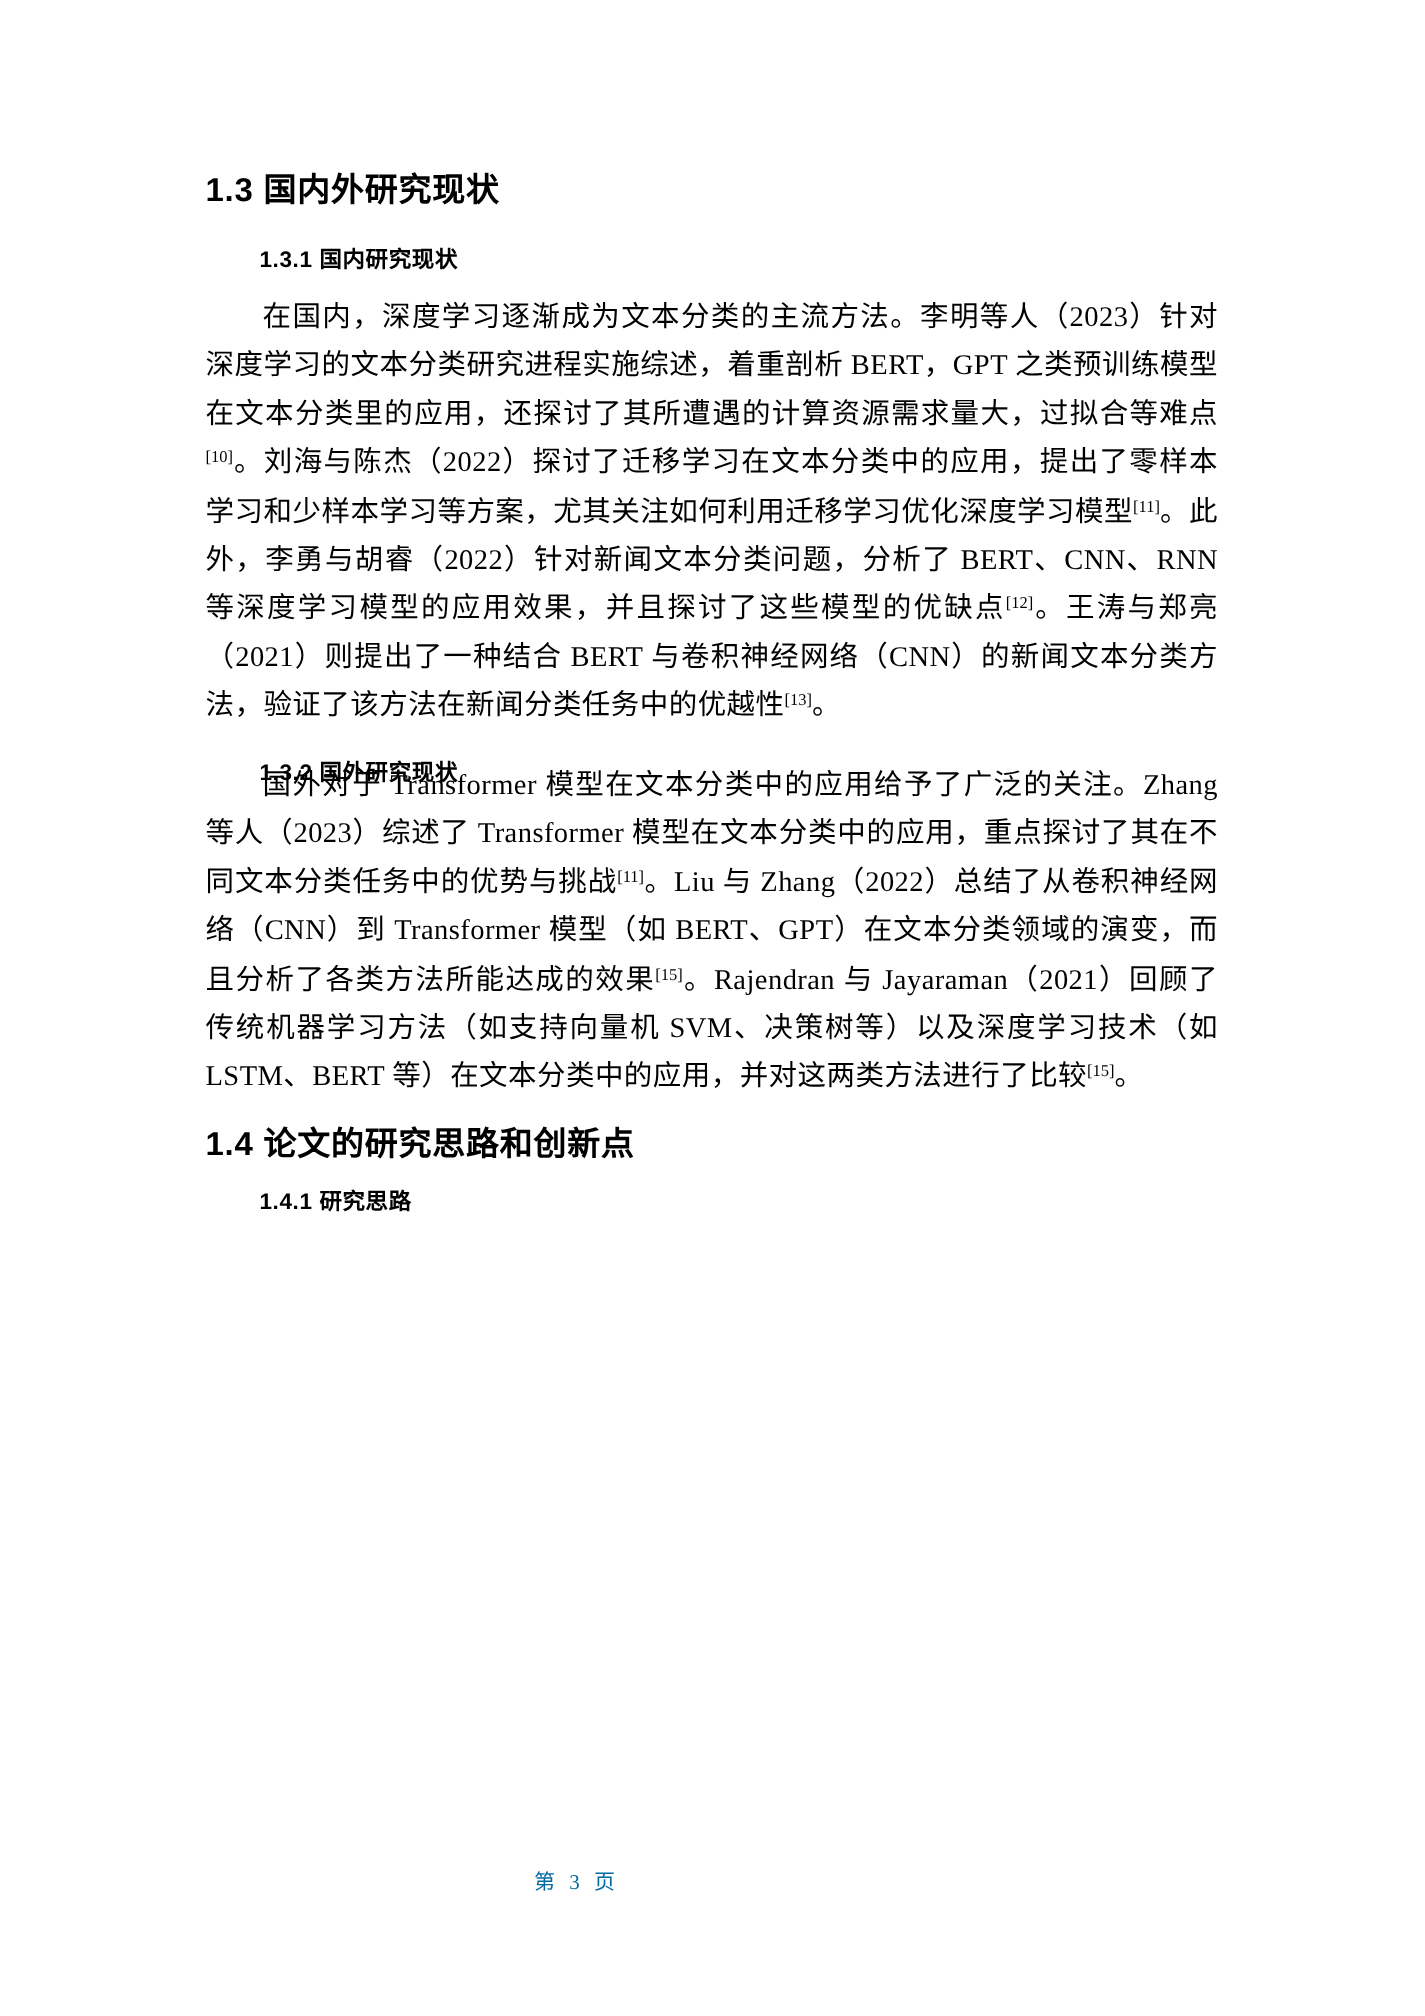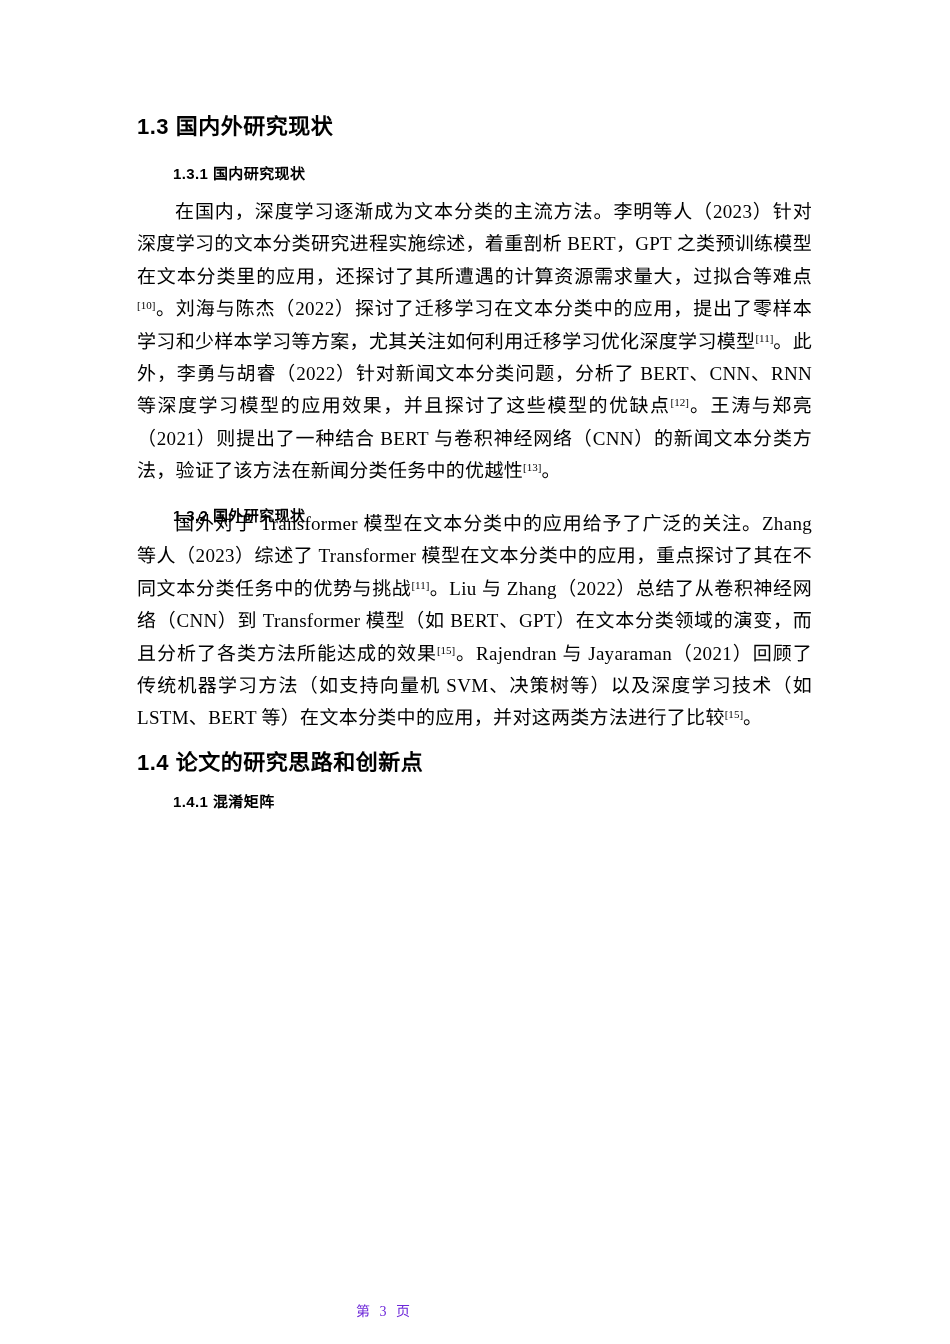--- a/index.html
+++ b/index.html
@@ -44,24 +44,24 @@
   .para sup {
     font-size: 0.58em;
     line-height: 0;
     vertical-align: 0.55em;
     letter-spacing: 0;
     margin-top: 12px;
   }
   .footer {
     position: absolute;
     left: 356px;
-    top: 1300px;
+    top: 1243px;
     font-family: "Liberation Serif", "DejaVu Serif", serif;
     font-size: 14px;
-    color: #6d28d9;
+    color: #0369a1;
     word-spacing: 6px;
     white-space: nowrap;
   }
 </style>
 </head>
 <body>
 
 <div class="page">
 
   <h2 class="h h2" style="top:114px">1.3 国内外研究现状</h2>
@@ -69,18 +69,18 @@
   <h3 class="h h3" style="top:165px">1.3.1 国内研究现状</h3>
 
   <p class="para" style="top:196px">在国内，深度学习逐渐成为文本分类的主流方法。李明等人（2023）针对深度学习的文本分类研究进程实施综述，着重剖析 BERT，GPT 之类预训练模型在文本分类里的应用，还探讨了其所遭遇的计算资源需求量大，过拟合等难点<sup>[10]</sup>。刘海与陈杰（2022）探讨了迁移学习在文本分类中的应用，提出了零样本学习和少样本学习等方案，尤其关注如何利用迁移学习优化深度学习模型<sup>[11]</sup>。此外，李勇与胡睿（2022）针对新闻文本分类问题，分析了 BERT、CNN、RNN 等深度学习模型的应用效果，并且探讨了这些模型的优缺点<sup>[12]</sup>。王涛与郑亮（2021）则提出了一种结合 BERT 与卷积神经网络（CNN）的新闻文本分类方法，验证了该方法在新闻分类任务中的优越性<sup>[13]</sup>。</p>
 
   <h3 class="h h3" style="top:507px">1.3.2 国外研究现状</h3>
 
   <p class="para" style="top:508px">国外对于 Transformer 模型在文本分类中的应用给予了广泛的关注。Zhang 等人（2023）综述了 Transformer 模型在文本分类中的应用，重点探讨了其在不同文本分类任务中的优势与挑战<sup>[11]</sup>。Liu 与 Zhang（2022）总结了从卷积神经网络（CNN）到 Transformer 模型（如 BERT、GPT）在文本分类领域的演变，而且分析了各类方法所能达成的效果<sup>[15]</sup>。Rajendran 与 Jayaraman（2021）回顾了传统机器学习方法（如支持向量机 SVM、决策树等）以及深度学习技术（如 LSTM、BERT 等）在文本分类中的应用，并对这两类方法进行了比较<sup>[15]</sup>。</p>
 
   <h2 class="h h2" style="top:750px">1.4 论文的研究思路和创新点</h2>
 
-  <h3 class="h h3" style="top:793px">1.4.1 混淆矩阵</h3>
+  <h3 class="h h3" style="top:793px">1.4.1 研究思路</h3>
 
 
   <div class="footer">第 3 页</div>
 
 </div>
 
 </body></html>

